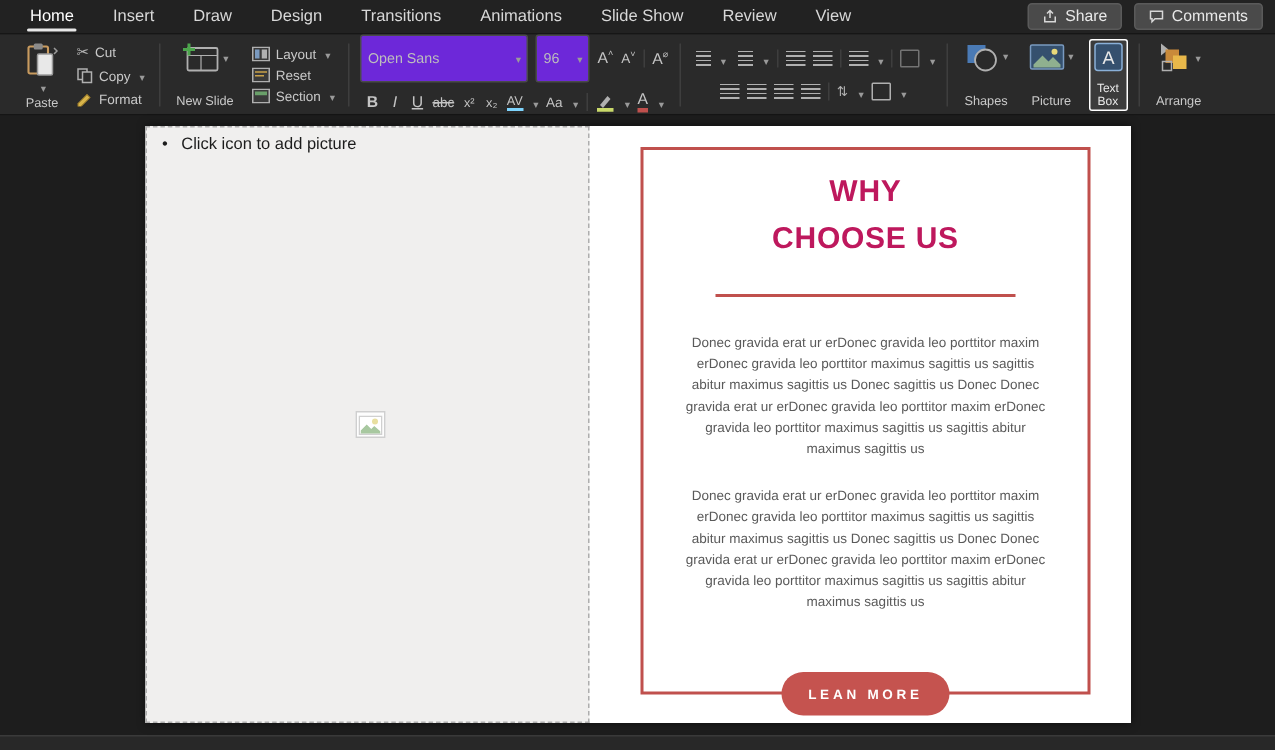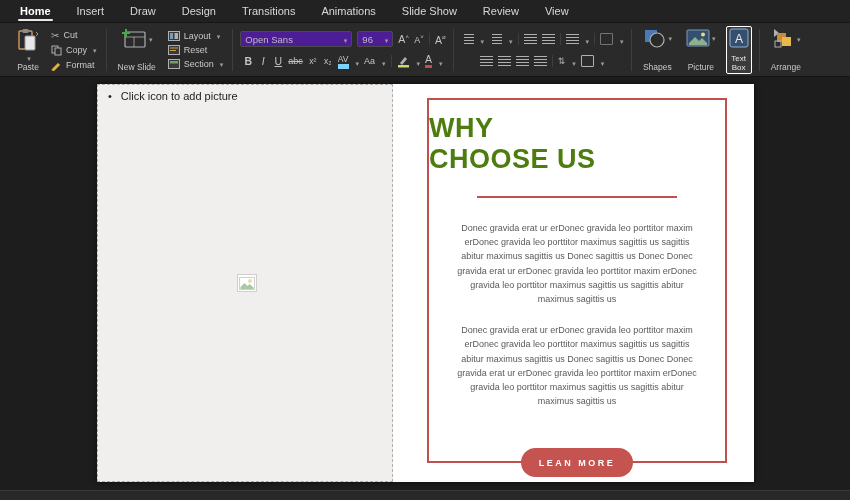--- a/index.html
+++ b/index.html
@@ -4,44 +4,44 @@
 <style>
   * { margin:0; padding:0; box-sizing:border-box; }
   html,body { width:850px; height:500px; overflow:hidden; background:#1d1d1d;
     font-family:"Liberation Sans", sans-serif; -webkit-font-smoothing:antialiased; }
 
   
   .menubar { height:23px; background:#222222; display:flex; align-items:center;
     padding:0 8px; border-bottom:1px solid #161616; }
   .menu-tabs { display:flex; align-items:center; gap:2px; }
   .menu-tab { color:#d8d8d8; font-size:11px; padding:4px 12px 5px; cursor:default; position:relative; }
-  .menu-tab.active { color:#ffffff; font-weight:bold; }
+  .menu-tab.active { color:#ffffff; font-weight:normal; }
   .menu-tab.active::after { content:""; position:absolute; left:10px; right:10px; bottom:1px;
     height:2px; background:#e8e8e8; border-radius:1px; }
   .menubar-right { margin-left:auto; display:flex; gap:8px; }
   .mb-btn { background:#4a4a4a; border:1px solid #5a5a5a; border-radius:3px; color:#e8e8e8;
     font-size:10.5px; padding:2px 9px; display:flex; align-items:center; gap:5px; }
 
   
   .ribbon { height:54px; background:#2a2a2a; display:flex; align-items:stretch;
     padding:3px 6px 2px; border-bottom:1px solid #151515; color:#c9c9c9; }
   .rgroup { display:flex; align-items:center; gap:6px; padding:0 7px; }
   .rdivider { width:1px; background:#3e3e3e; margin:3px 0; }
   .bigbtn { display:flex; flex-direction:column; align-items:center; justify-content:space-between;
     height:48px; padding:2px 4px; font-size:8.5px; color:#c9c9c9; text-align:center; line-height:9px; }
   .bigbtn .bicon { display:flex; align-items:center; }
   .stack { display:flex; flex-direction:column; justify-content:center; gap:2px; }
   .smallbtn { display:flex; align-items:center; gap:4px; font-size:9px; color:#c9c9c9; padding:1px 2px; }
   .caret::after { content:"▾"; font-size:7px; color:#9a9a9a; margin-left:2px; }
   .tworow { display:flex; flex-direction:column; justify-content:center; gap:4px; }
   .rrow { display:flex; align-items:center; gap:5px; }
 
-  .combo { background:#4c1d95; border:1px solid #4a4a4a; border-radius:2px; color:#bdbdbd;
+  .combo { background:#6d28d9; border:1px solid #4a4a4a; border-radius:2px; color:#bdbdbd;
     font-size:9.5px; display:flex; align-items:center; justify-content:space-between;
-    padding:1px 4px; height:16px; }
+    padding:1px 4px; height:32px; }
   .fontname { width:112px; }
   .fontsize { width:36px; }
 
   .fmt { font-size:10.5px; color:#c4c4c4; min-width:10px; text-align:center; }
   .fmt.b { font-weight:bold; } .fmt.i { font-style:italic; }
   .fmt.u { text-decoration:underline; } .fmt.s { text-decoration:line-through; font-size:9px;text-align:right; }
   .fmt.sup, .fmt.sub { font-size:8.5px; }
   .pen-ic { display:inline-block; width:13px; }
   .acolor { font-size:10.5px; color:#c4c4c4; border-bottom:3px solid; line-height:11px; }
 
@@ -63,22 +63,22 @@
     box-shadow:0 0 6px rgba(0,0,0,.6); }
   .pic-ph { position:absolute; left:0; top:0; width:296px; height:398px; background:#f0efee;
     border:1px dashed #aeaeae; }
   .ph-prompt { position:absolute; left:10px; top:5px; font-size:11px; color:#1c1c1c;
     display:flex; gap:9px; align-items:baseline; }
   .ph-icon { position:absolute; left:139px; top:189px; width:20px; height:18px; background:#fdfdfd;
     border:1px solid #cfcfcf; display:flex; align-items:center; justify-content:center; }
 
   .contentbox { position:absolute; left:330px; top:14px; width:300px; height:365px;
     border:2px solid #c0504d; background:#ffffff; }
-  .cb-title { margin-top:13px; text-align:left; font-size:27px; line-height:31px;
-    font-weight:bold; color:#4d7c0f; letter-spacing:.5px; }
+  .cb-title { margin-top:13px; text-align:center; font-size:20px; line-height:31px;
+    font-weight:bold; color:#be185d; letter-spacing:.5px; }
   .cb-divider { width:200px; height:2px; background:#c0504d; margin:21px auto 0; }
   .cb-para { width:248px; margin:0 auto; text-align:center; font-size:9px; line-height:14.2px;
     color:#5a5a5a; }
   .cb-para.p1 { margin-top:23px; }
   .cb-para.p2 { margin-top:17px; }
   .cb-btn { display:block; width:112px; height:29px; margin:40px auto 0; background:#c5534f;
     border:none; border-radius:15px; color:#ffffff; font-size:9px; font-weight:bold;
     letter-spacing:2.5px; font-family:"Liberation Sans",sans-serif; }
 
   
@@ -92,20 +92,38 @@
     <div class="menu-tab active">Home</div>
     <div class="menu-tab">Insert</div>
     <div class="menu-tab">Draw</div>
     <div class="menu-tab">Design</div>
     <div class="menu-tab">Transitions</div>
     <div class="menu-tab">Animations</div>
     <div class="menu-tab">Slide Show</div>
     <div class="menu-tab">Review</div>
     <div class="menu-tab">View</div>
   </div>
+  <div class="menubar-right">
+    <div class="mb-btn">
+      <span>
+        <svg class="ic" width="10" height="10" viewBox="0 0 10 10">
+            <path d="M5 6V1M3 3l2-2 2 2M1.5 5v3.5h7V5" stroke="#d8d8d8" stroke-width="1" fill="none"></path>
+          </svg>
+      </span>
+      <span>Share</span>
+    </div>
+    <div class="mb-btn">
+      <span>
+        <svg class="ic" width="10" height="10" viewBox="0 0 10 10">
+            <path d="M1 1.5h8v5H4L2 8.5v-2H1z" stroke="#d8d8d8" stroke-width="1" fill="none"></path>
+          </svg>
+      </span>
+      <span>Comments</span>
+    </div>
+  </div>
 </div>
 
 <div class="ribbon">
 
   <div class="rgroup">
     <div class="bigbtn">
       <span class="bicon">
         <svg class="ic" width="22" height="26" viewBox="0 0 22 26">
           <rect x="2" y="3" width="13" height="18" rx="1" fill="none" stroke="#c99b5f" stroke-width="1.4"></rect>
           <rect x="5.5" y="1" width="6" height="4" rx="1" fill="#8a8a8a"></rect>
@@ -209,21 +227,21 @@
       <div class="rdivider" style="height:12px;"></div>
       <span class="fmt"><span>A</span><sup style="font-size:6px;">⌀</sup></span>
     </div>
     <div class="rrow">
       <span class="fmt b">B</span>
       <span class="fmt i">I</span>
       <span class="fmt u">U</span>
       <span class="fmt s">abc</span>
       <span class="fmt sup">x²</span>
       <span class="fmt sub">x₂</span>
-      <span class="fmt" style="font-size:8.5px;border-bottom:5px solid #7dd3fc;">AV</span>
+      <span class="fmt" style="font-size:8.5px;border-bottom:2px solid #7dd3fc;">AV</span>
         <span class="caret"></span>
       <span class="fmt" style="font-size:9px;">Aa</span>
         <span class="caret"></span>
       <div class="rdivider" style="height:12px;"></div>
       <span class="pen-ic">
         <svg class="ic" width="13" height="13" viewBox="0 0 13 13">
             <path d="M3 8l5-6 2 2-5 6z" fill="#b0b0b0"></path>
             <rect x="1" y="10" width="11" height="2.5" fill="#c9d96a"></rect>
           </svg>
       </span>

